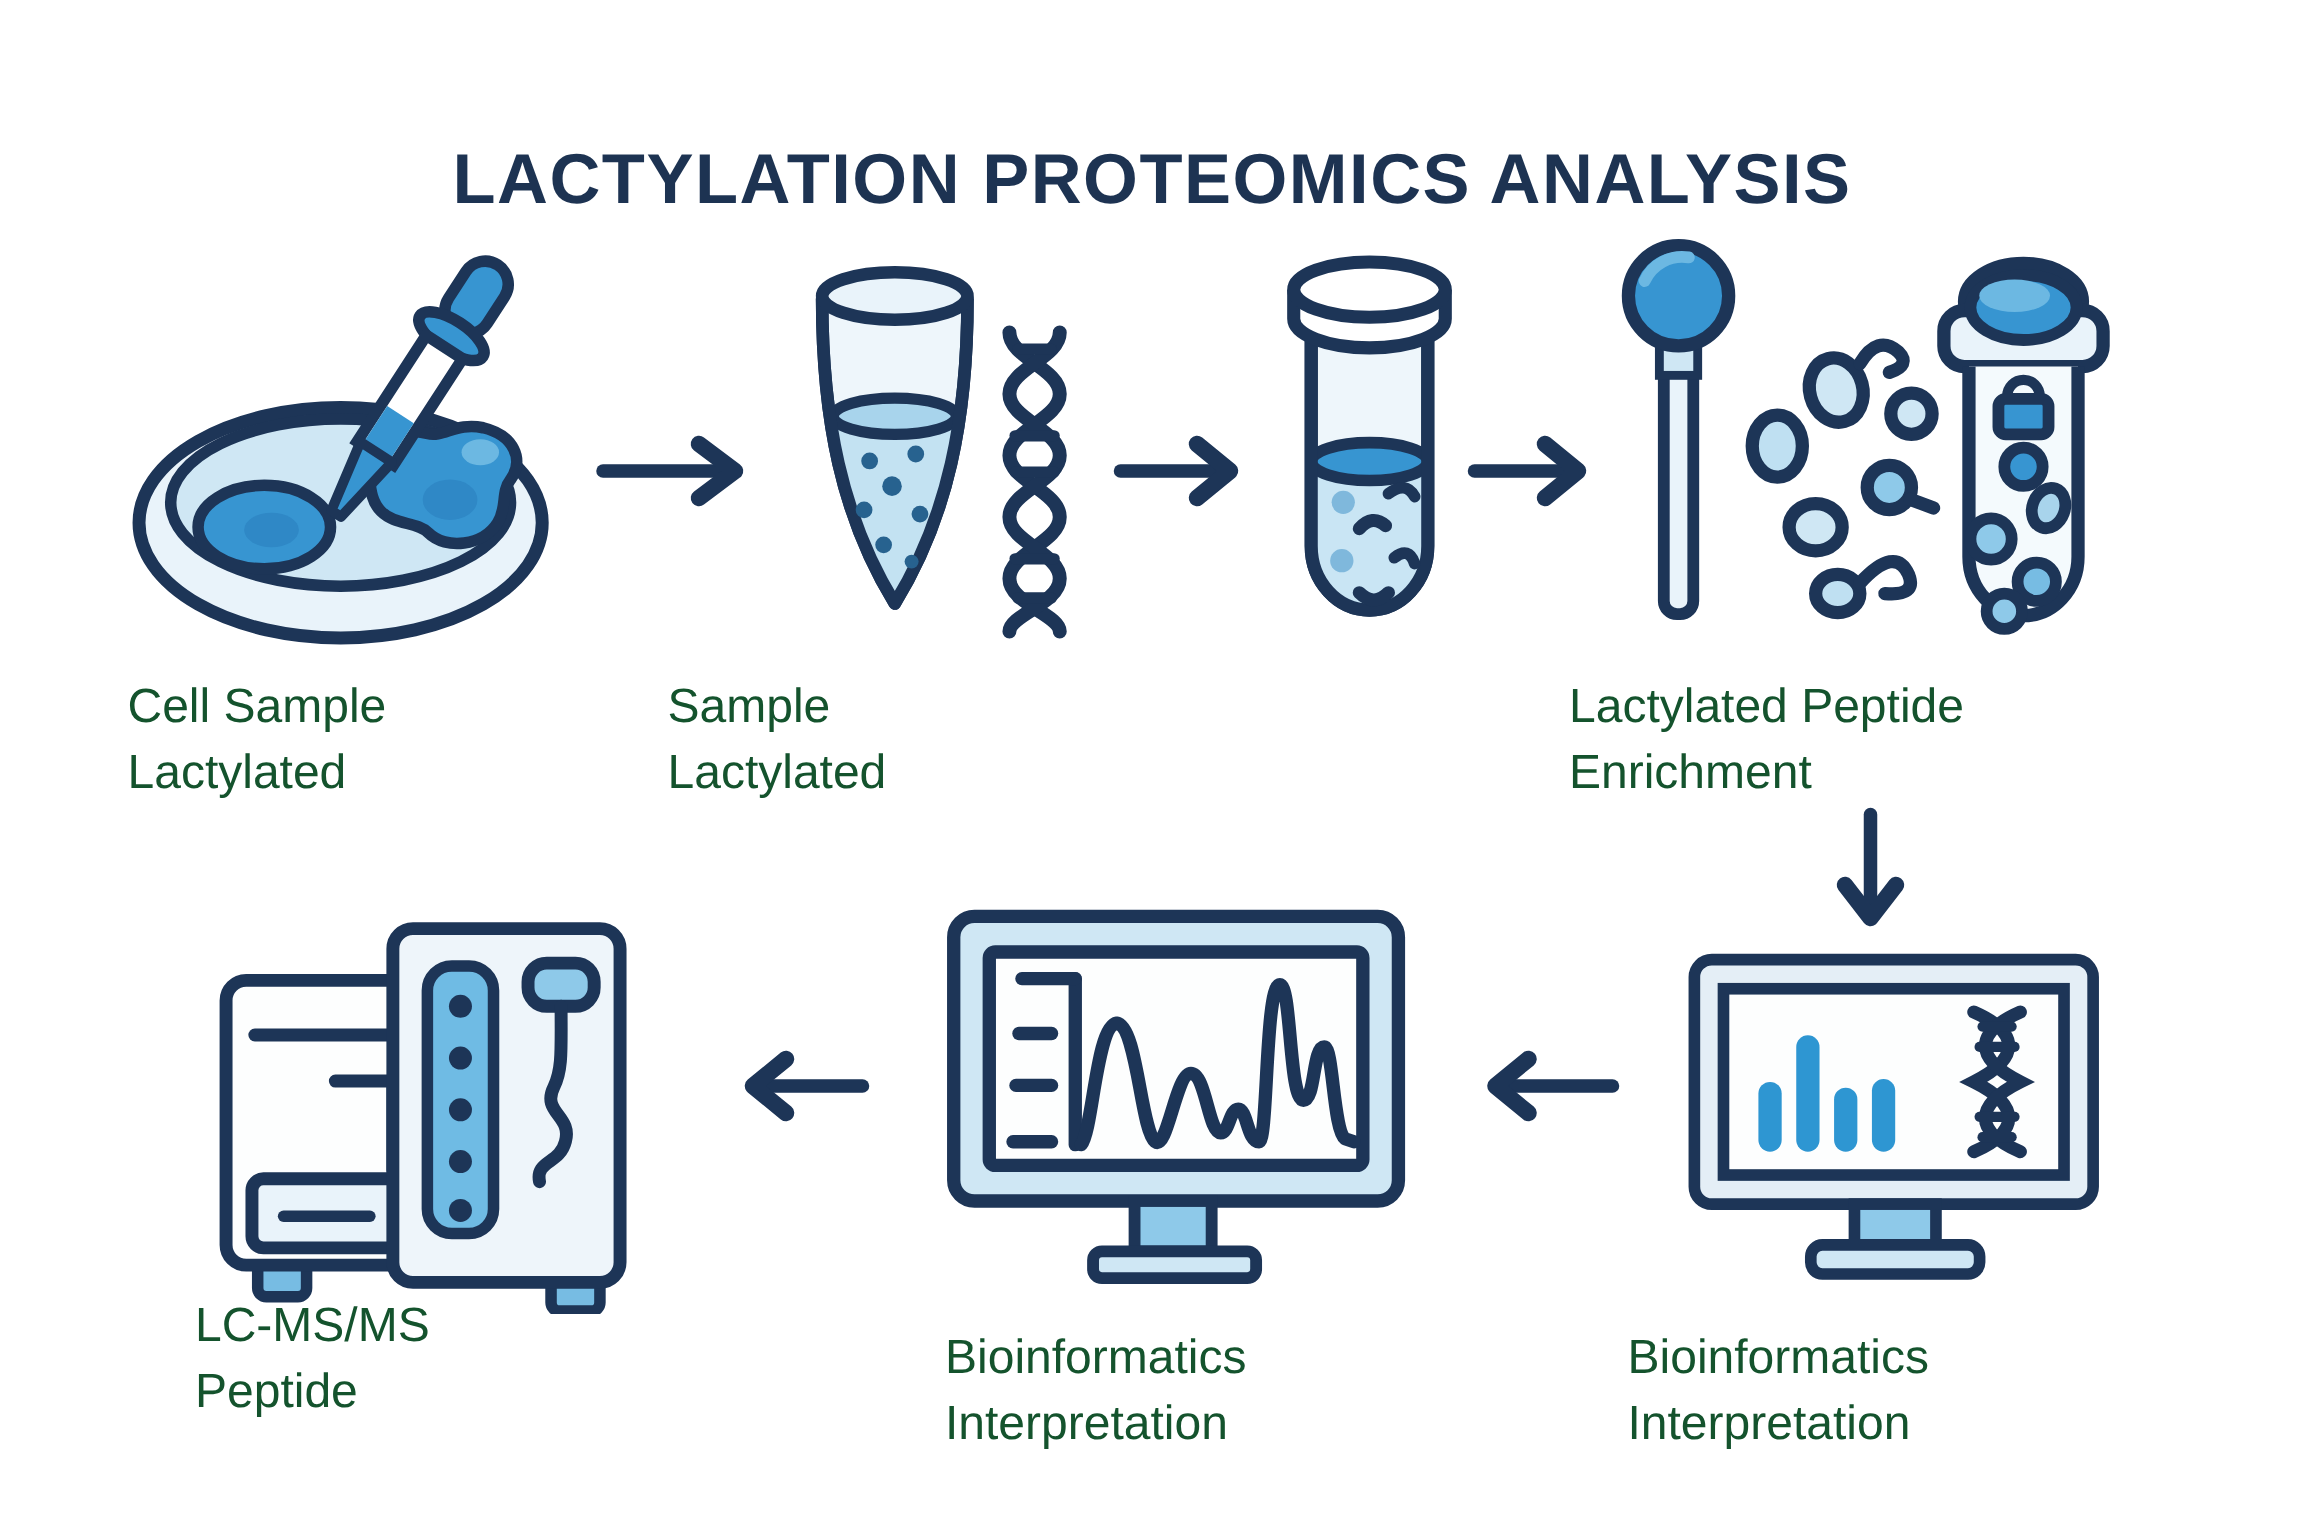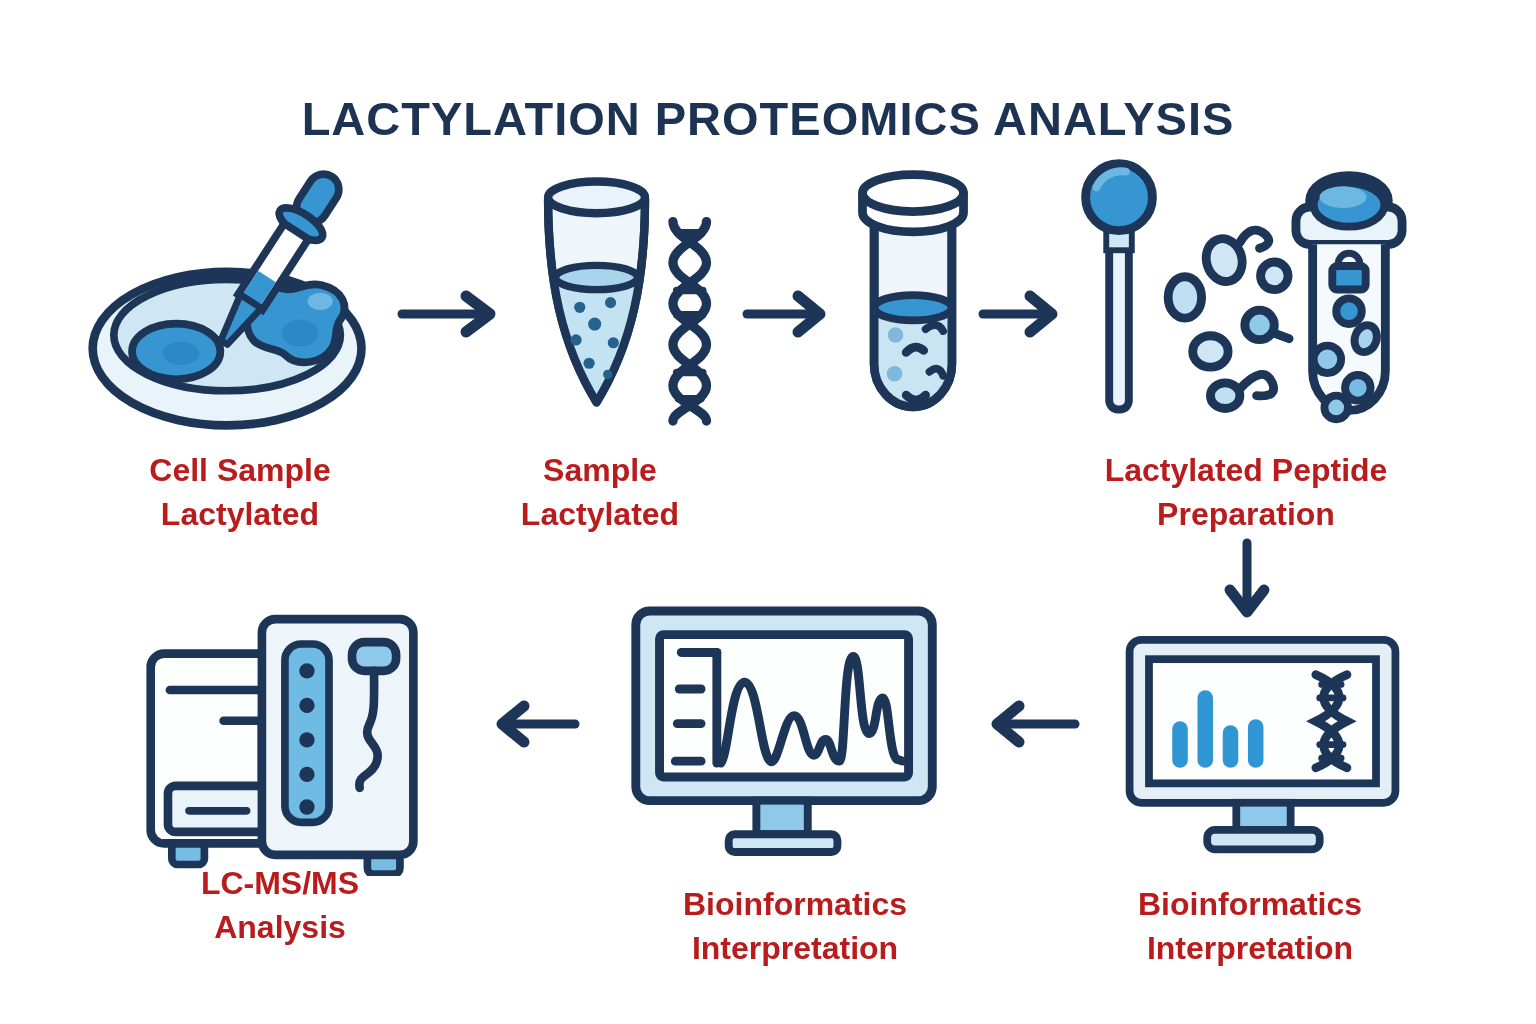--- a/index.html
+++ b/index.html
@@ -8,21 +8,21 @@
     overflow:hidden;font-family:"Liberation Sans",sans-serif;
   }
   .title{
     position:absolute;left:0;right:0;top:58px;text-align:center;
     font-size:47px;font-weight:bold;color:#1d3352;letter-spacing:1px;margin-top:33px;
   }
   .icon{position:absolute;margin:0;padding:0;}
   .icon svg{display:block;width:100%;height:100%;}
   .arrow{position:absolute;}
   .step-label{
-    position:absolute;text-align:center;font-weight:bold;color:#b91c1c;
+    position:absolute;text-align:left;font-weight:normal;color:#14532d;
     font-size:32px;line-height:1.38;
   }
 </style>
 </head>
 <body>
 
 <div class="canvas">
 
   <div class="title">LACTYLATION PROTEOMICS ANALYSIS</div>
 
@@ -138,21 +138,21 @@
   </div>
 
   <div class="step-label" style="left:445px;top:448px;width:310px;">
     <div>Sample</div>
     <div>Lactylated</div>
   </div>
 
 
   <div class="step-label" style="left:1046px;top:448px;width:400px;">
     <div>Lactylated Peptide</div>
-    <div>Preparation</div>
+    <div>Enrichment</div>
   </div>
 
   <svg class="arrow" style="left:1222px;top:538px;width:50px;height:88px;" viewBox="0 0 50 88">
     <line x1="25" y1="5" x2="25" y2="68" stroke="#1d3557" stroke-width="9" stroke-linecap="round"></line>
     <polyline points="8,52 25,74 42,52" fill="none" stroke="#1d3557" stroke-width="11" stroke-linecap="round" stroke-linejoin="round"></polyline>
   </svg>
 
   <figure class="icon" style="left:138px;top:598px;width:290px;height:278px;">
     <svg viewBox="0 0 300 290">
       <rect x="34" y="252" width="34" height="26" rx="6" fill="#77bce3" stroke="#1d3557" stroke-width="8"></rect>
@@ -216,21 +216,21 @@
       <line x1="204" y1="68" x2="228" y2="68" stroke="#1d3557" stroke-width="7" stroke-linecap="round"></line>
       <line x1="204" y1="116" x2="228" y2="116" stroke="#1d3557" stroke-width="7" stroke-linecap="round"></line>
       <line x1="206" y1="130" x2="226" y2="130" stroke="#1d3557" stroke-width="7" stroke-linecap="round"></line>
       <rect x="118" y="176" width="56" height="28" fill="#8ec9e9" stroke="#1d3557" stroke-width="8"></rect>
       <rect x="88" y="204" width="116" height="20" rx="8" fill="#cfe7f4" stroke="#1d3557" stroke-width="8"></rect>
     </svg>
   </figure>
 
   <div class="step-label" style="left:130px;top:861px;width:300px;">
     <div>LC-MS/MS</div>
-    <div>Analysis</div>
+    <div>Peptide</div>
   </div>
 
   <div class="step-label" style="left:630px;top:882px;width:330px;">
     <div>Bioinformatics</div>
     <div>Interpretation</div>
   </div>
 
   <div class="step-label" style="left:1085px;top:882px;width:330px;">
     <div>Bioinformatics</div>
     <div>Interpretation</div>

